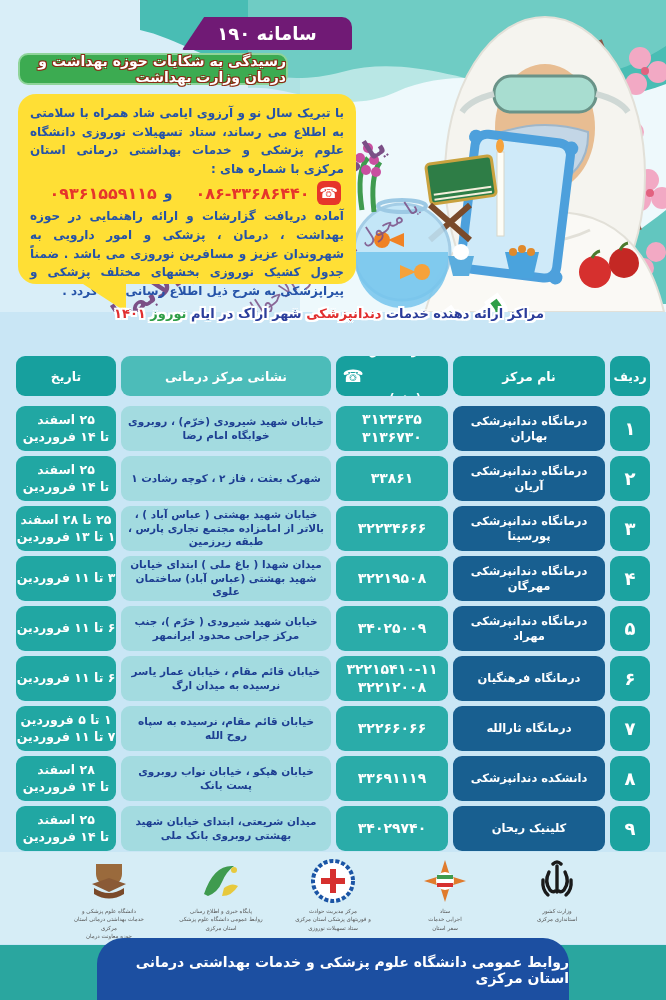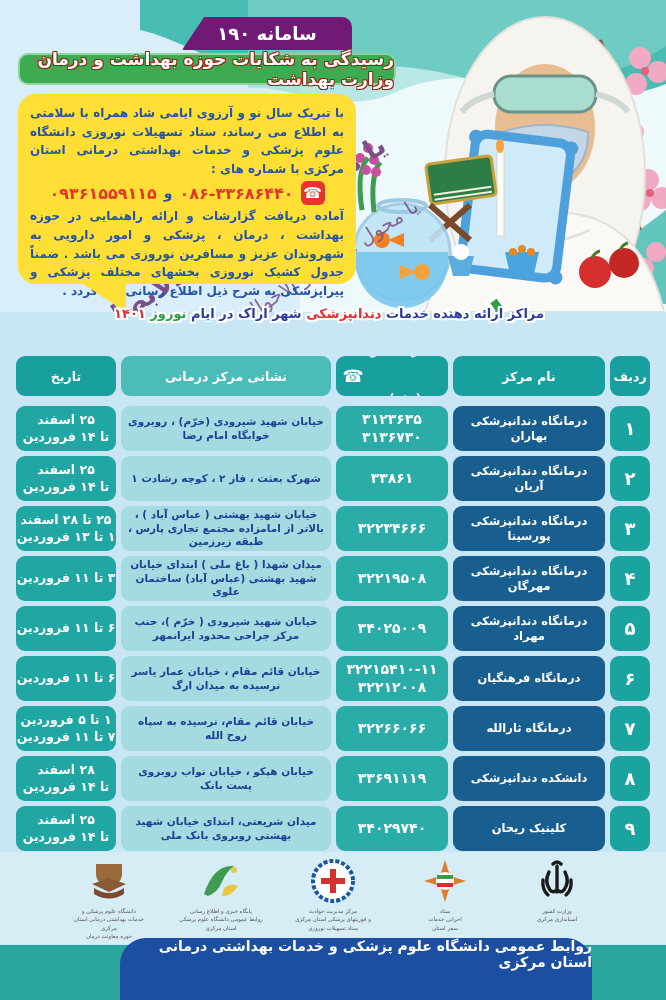--- a/index.html
+++ b/index.html
@@ -4,30 +4,30 @@
 <style>
   html,body{margin:0;padding:0;}
   body{font-family:"DejaVu Sans","Liberation Sans",sans-serif;}
   .page{position:relative;width:666px;height:1000px;overflow:hidden;background:#c9e6f5;direction:rtl;}
   
   .hero{position:absolute;top:0;left:0;width:666px;height:312px;}
   
   .badge-190{position:absolute;top:17px;left:182px;width:170px;height:33px;background:#701a75;
     clip-path:polygon(13% 0,97% 0,100% 12%,100% 100%,0 100%);border-radius:8px 10px 2px 2px;
     display:flex;align-items:center;justify-content:center;color:#fff;font-weight:bold;font-size:18px;}
-  .complaint-bar{position:absolute;top:53px;left:18px;width:378px;height:32px;background:#3cab51;
+  .complaint-bar{position:absolute;top:53px;left:18px;width:270px;height:32px;background:#3cab51;
     border:2px solid #8fd49a;border-radius:10px;box-sizing:border-box;display:flex;align-items:center;justify-content:center;
-    color:#fff;font-weight:bold;font-size:17px;text-shadow:1px 1px 0 #8a2a14,-1px 1px 0 #8a2a14,1px -1px 0 #8a2a14,-1px -1px 0 #8a2a14;}
+    color:#fff;font-weight:bold;font-size:14px;text-shadow:1px 1px 0 #8a2a14,-1px 1px 0 #8a2a14,1px -1px 0 #8a2a14,-1px -1px 0 #8a2a14;}
   .yellow-box{position:absolute;top:94px;left:18px;width:338px;height:190px;background:#ffdf35;border-radius:18px;
     box-sizing:border-box;padding:10px 12px 8px 12px;}
   .yellow-box .intro,.yellow-box .body{color:#2553a8;font-weight:bold;font-size:12px;line-height:1.55;text-align:justify;}
   .phone-row{display:flex;align-items:center;justify-content:center;gap:7px;margin:3px 0 2px 0;}
   .phone-chip{width:24px;height:24px;background:#e6352b;border-radius:6px;color:#fff;font-size:15px;
     display:flex;align-items:center;justify-content:center;flex:0 0 auto;}
-  .phone-red{color:#e6352b;font-weight:bold;font-size:16px;}
+  .phone-red{color:#e6352b;font-weight:bold;font-size:16px;margin-left:16px;}
   .conj{color:#2553a8;font-weight:bold;font-size:14px;}
   .yellow-tail{position:absolute;top:282px;left:80px;width:0;height:0;
     border-left:46px solid transparent;border-top:30px solid #ffdf35;}
   
   .title{position:absolute;top:306px;left:0;width:544px;text-align:right;font-weight:bold;font-size:13px;white-space:nowrap;}
   .title span{text-shadow:-2px -2px 0 #fff,2px -2px 0 #fff,-2px 2px 0 #fff,2px 2px 0 #fff,0 -2px 0 #fff,0 2px 0 #fff,-2px 0 0 #fff,2px 0 0 #fff;}
   .t-blue{color:#2b3d9b;} .t-red{color:#e12f2f;} .t-green{color:#2f9e47;}
   
   .table{position:absolute;top:356px;right:16px;width:634px;display:grid;
     grid-template-columns:40px 152px 112px 210px 100px;grid-auto-rows:45px;gap:5px;direction:rtl;}
@@ -44,22 +44,22 @@
   .c-addr{background:#a3dbe0;color:#1d3e92;font-weight:bold;font-size:10.5px;line-height:1.3;padding:0 6px;}
   .c-date{background:#21a7a3;color:#fff;font-weight:bold;font-size:12.5px;line-height:1.3;}
   
   .logos{position:absolute;top:852px;left:0;width:666px;height:92px;background:#d6edf6;
     display:flex;direction:ltr;align-items:flex-start;justify-content:center;gap:26px;padding-top:6px;box-sizing:border-box;}
   .logo{display:flex;flex-direction:column;align-items:center;width:86px;}
   .logo .cap{margin-top:3px;font-size:5.5px;line-height:1.5;color:#555;text-align:center;white-space:pre-line;direction:rtl;}
   
   .footer-band{position:absolute;bottom:0;left:0;width:666px;height:55px;background:#2aa69f;}
   .footer-pill{position:absolute;bottom:0;left:97px;width:472px;height:62px;background:#1c4fa1;border-radius:26px 26px 0 0;
-    display:flex;align-items:flex-start;justify-content:flex-end;padding-top:0;box-sizing:border-box;
-    color:#fff;font-weight:bold;font-size:14px;margin-left:23px;}
+    display:flex;align-items:flex-start;justify-content:flex-end;padding-top:16px;box-sizing:border-box;
+    color:#fff;font-weight:bold;font-size:14px;}
 </style>
 </head>
 <body>
 
 <div class="page">
 
   <svg class="hero" viewBox="0 0 666 312" width="666" height="312">
     <rect width="666" height="312" fill="#d9eef8"></rect>
     <rect x="300" width="366" height="312" fill="#eef9fc"></rect>
     <g>

